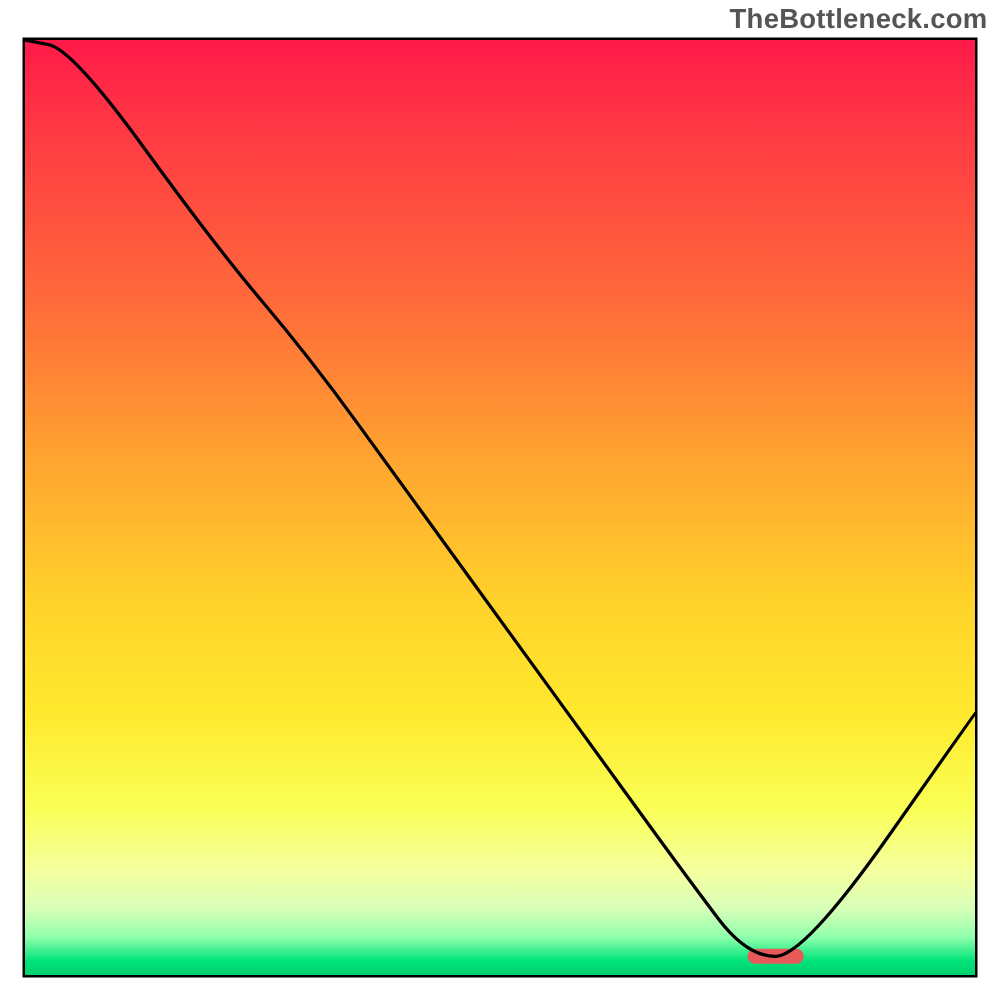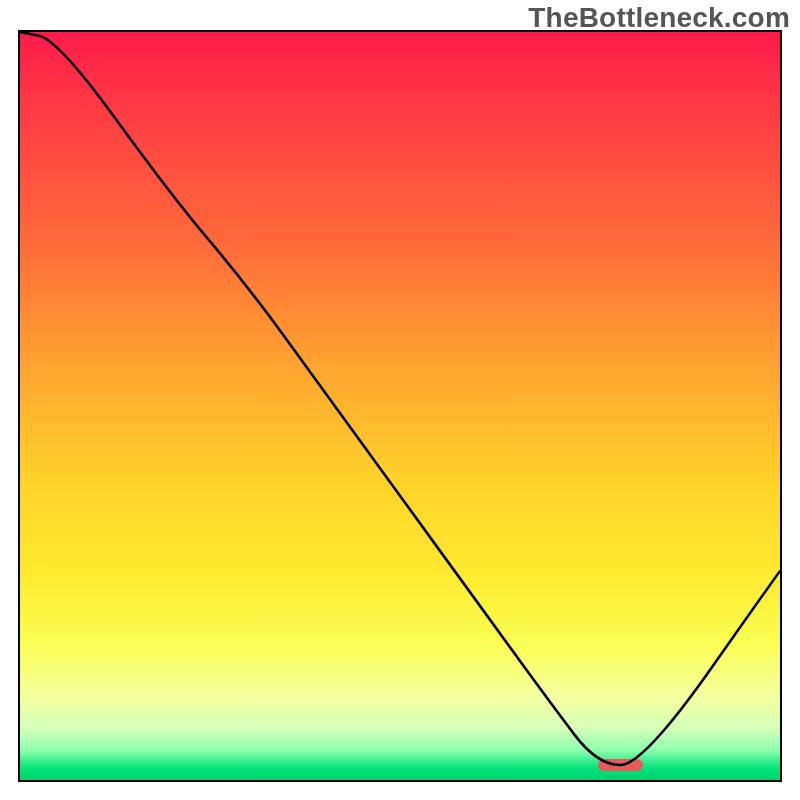--- a/index.html
+++ b/index.html
@@ -13,21 +13,21 @@
   }
   .stage {
     position: relative;
     width: 800px;
     height: 800px;
   }
   .attribution {
     position: absolute;
     top: 2px;
     right: 10px;
-    font-size: 28px;
+    font-size: 22px;
     font-weight: bold;
     color: #555555;
     letter-spacing: 0.2px;
     user-select: none;
   }
   
   .plot-frame {
     position: absolute;
     left: 18px;
     top: 30px;

